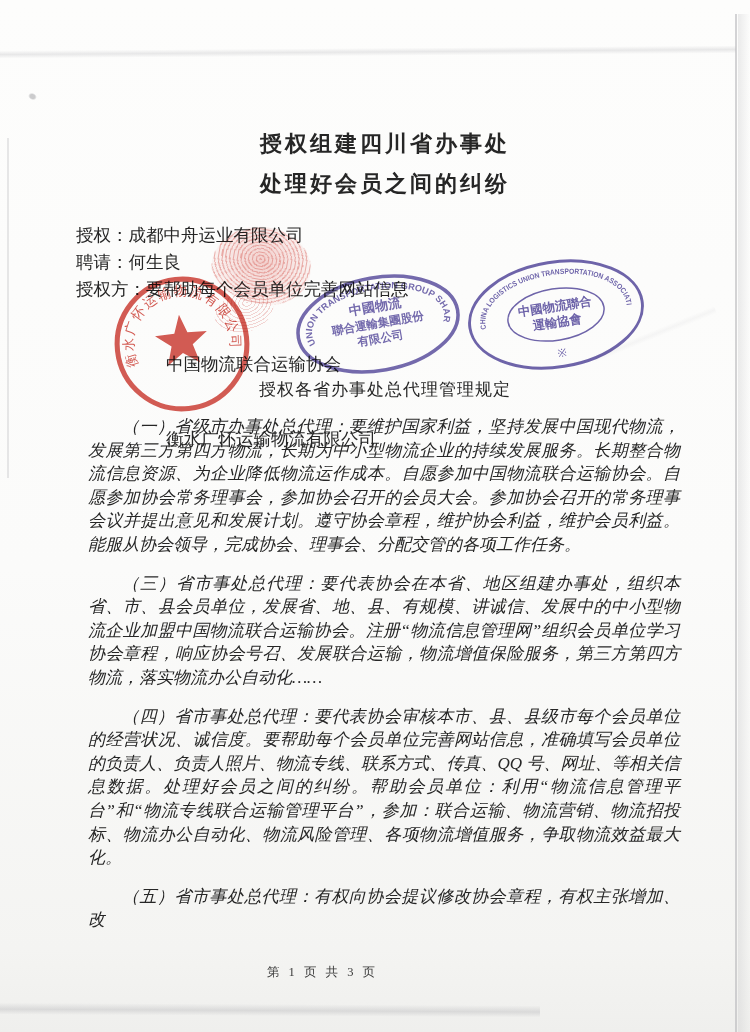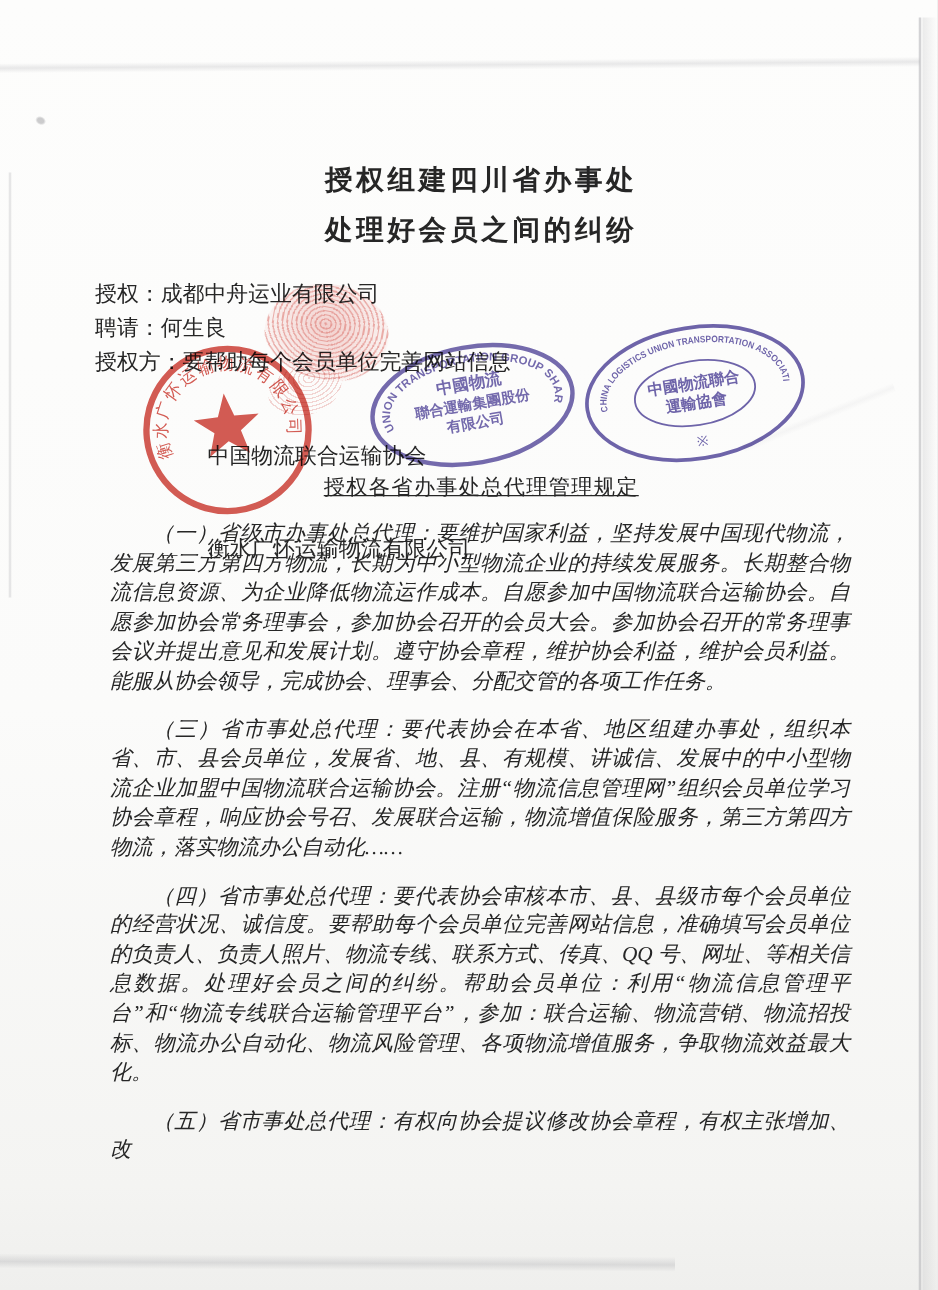--- a/index.html
+++ b/index.html
@@ -20,21 +20,21 @@
     background:linear-gradient(180deg,rgba(160,160,164,0),rgba(158,158,163,.28) 55%,rgba(160,160,164,0));}
   .speck{position:absolute;left:28px;top:93px;width:9px;height:7px;transform:rotate(25deg);opacity:.5;
     background:radial-gradient(ellipse,#9a9a9e 0 40%,rgba(154,154,158,0) 70%);}
   
   .title{position:absolute;left:40px;width:690px;text-align:center;font-size:22px;font-weight:bold;letter-spacing:3px;}
   .title1{top:129px;}
   .title2{top:169px;}
   .fields{position:absolute;left:76px;top:222px;font-size:17.5px;line-height:27px;white-space:nowrap;}
   .frow{height:27px;}
   .frow.indent{padding-left:90px;margin-top:48px;}
-  .section-heading{position:absolute;left:40px;top:378px;width:690px;text-align:center;font-size:17px;letter-spacing:1px;text-decoration:underline;}
+  .section-heading{position:absolute;left:40px;top:378px;width:690px;text-align:center;font-size:17px;letter-spacing:1px;}
   .body{position:absolute;left:88px;top:400px;width:592px;}
   .body p{margin:15px 0 8px 0;text-indent:2em;font-size:17px;line-height:23.6px;text-align:justify;font-style:italic;}
   .footer{position:absolute;left:0;top:964px;width:645px;text-align:center;font-size:12.5px;letter-spacing:3px;color:#3a3a3a;}
   
   .stamp{mix-blend-mode:multiply;}
   .fingerprint{position:absolute;left:212px;top:227px;width:99px;height:77px;transform:rotate(10deg);opacity:.8;
     border-radius:52% 48% 46% 54% / 55% 50% 50% 45%;
     background:
       repeating-radial-gradient(ellipse at 48% 42%,rgba(210,66,58,.50) 0 1.2px,rgba(210,66,58,0) 1.2px 3.8px),
       radial-gradient(ellipse at 50% 45%,rgba(214,72,62,.30),rgba(214,72,62,.06) 72%,rgba(214,72,62,0) 86%);
@@ -74,20 +74,21 @@
 
   <div class="section-heading">授权各省办事处总代理管理规定</div>
 
   <div class="body">
     <p>（一）省级市办事处总代理：要维护国家利益，坚持发展中国现代物流，发展第三方第四方物流，长期为中小型物流企业的持续发展服务。长期整合物流信息资源、为企业降低物流运作成本。自愿参加中国物流联合运输协会。自愿参加协会常务理事会，参加协会召开的会员大会。参加协会召开的常务理事会议并提出意见和发展计划。遵守协会章程，维护协会利益，维护会员利益。能服从协会领导，完成协会、理事会、分配交管的各项工作任务。</p>
     <p>（三）省市事处总代理：要代表协会在本省、地区组建办事处，组织本省、市、县会员单位，发展省、地、县、有规模、讲诚信、发展中的中小型物流企业加盟中国物流联合运输协会。注册“物流信息管理网”组织会员单位学习协会章程，响应协会号召、发展联合运输，物流增值保险服务，第三方第四方物流，落实物流办公自动化……</p>
     <p>（四）省市事处总代理：要代表协会审核本市、县、县级市每个会员单位的经营状况、诚信度。要帮助每个会员单位完善网站信息，准确填写会员单位的负责人、负责人照片、物流专线、联系方式、传真、QQ 号、网址、等相关信息数据。处理好会员之间的纠纷。帮助会员单位：利用“物流信息管理平台”和“物流专线联合运输管理平台”，参加：联合运输、物流营销、物流招投标、物流办公自动化、物流风险管理、各项物流增值服务，争取物流效益最大化。</p>
     <p>（五）省市事处总代理：有权向协会提议修改协会章程，有权主张增加、改</p>
   </div>
 
+  <div class="footer">第 1 页 共 3 页</div>
 
   <div class="fingerprint stamp"></div>
   <div class="fingerprint-tail stamp"></div>
 
   <div class="seal-red stamp">
     <svg viewBox="0 0 150 150">
       <defs>
         <path id="redArc" d="M 29.9 91.4 A 48 48 0 1 1 120.1 91.4" fill="none"></path>
       </defs>
       <circle cx="75" cy="75" r="64" fill="none" stroke="#d0453c" stroke-width="5"></circle>

